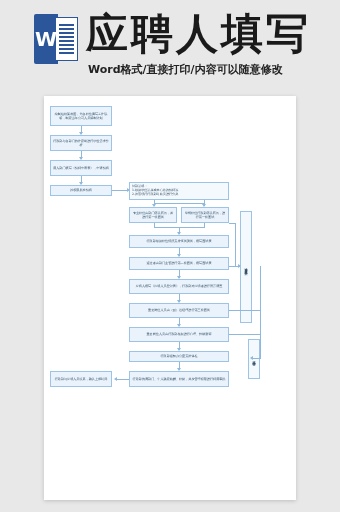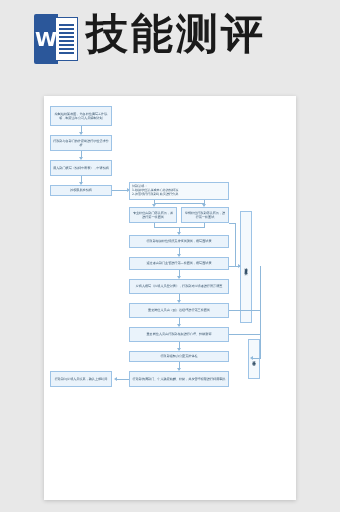--- a/index.html
+++ b/index.html
@@ -107,21 +107,22 @@
           <i></i>
           <i></i>
           <i></i>
           <i></i>
           <i></i>
           <i></i>
           <i></i>
       </div>
     </div>
 
-    <div class="title">技能测评</div>
+    <div class="title">应聘人填写</div>
+    <div class="subtitle">Word格式/直接打印/内容可以随意修改</div>
   </div>
 
   <div class="sheet-doc">
 
     <div class="fbox" style="left:6px;top:10px;width:62px;height:20px;">绘制组织架构图，为各职位撰写工作说明，制定当年公司人员编制计划</div>
 
     <div class="vline" style="left:37px;top:30px;height:8px;"></div>
     <div class="arrow-d" style="left:35px;top:36px;"></div>
 
     <div class="fbox" style="left:6px;top:39px;width:62px;height:16px;">行政部与各部门协作定期进行职位需求分析</div>

